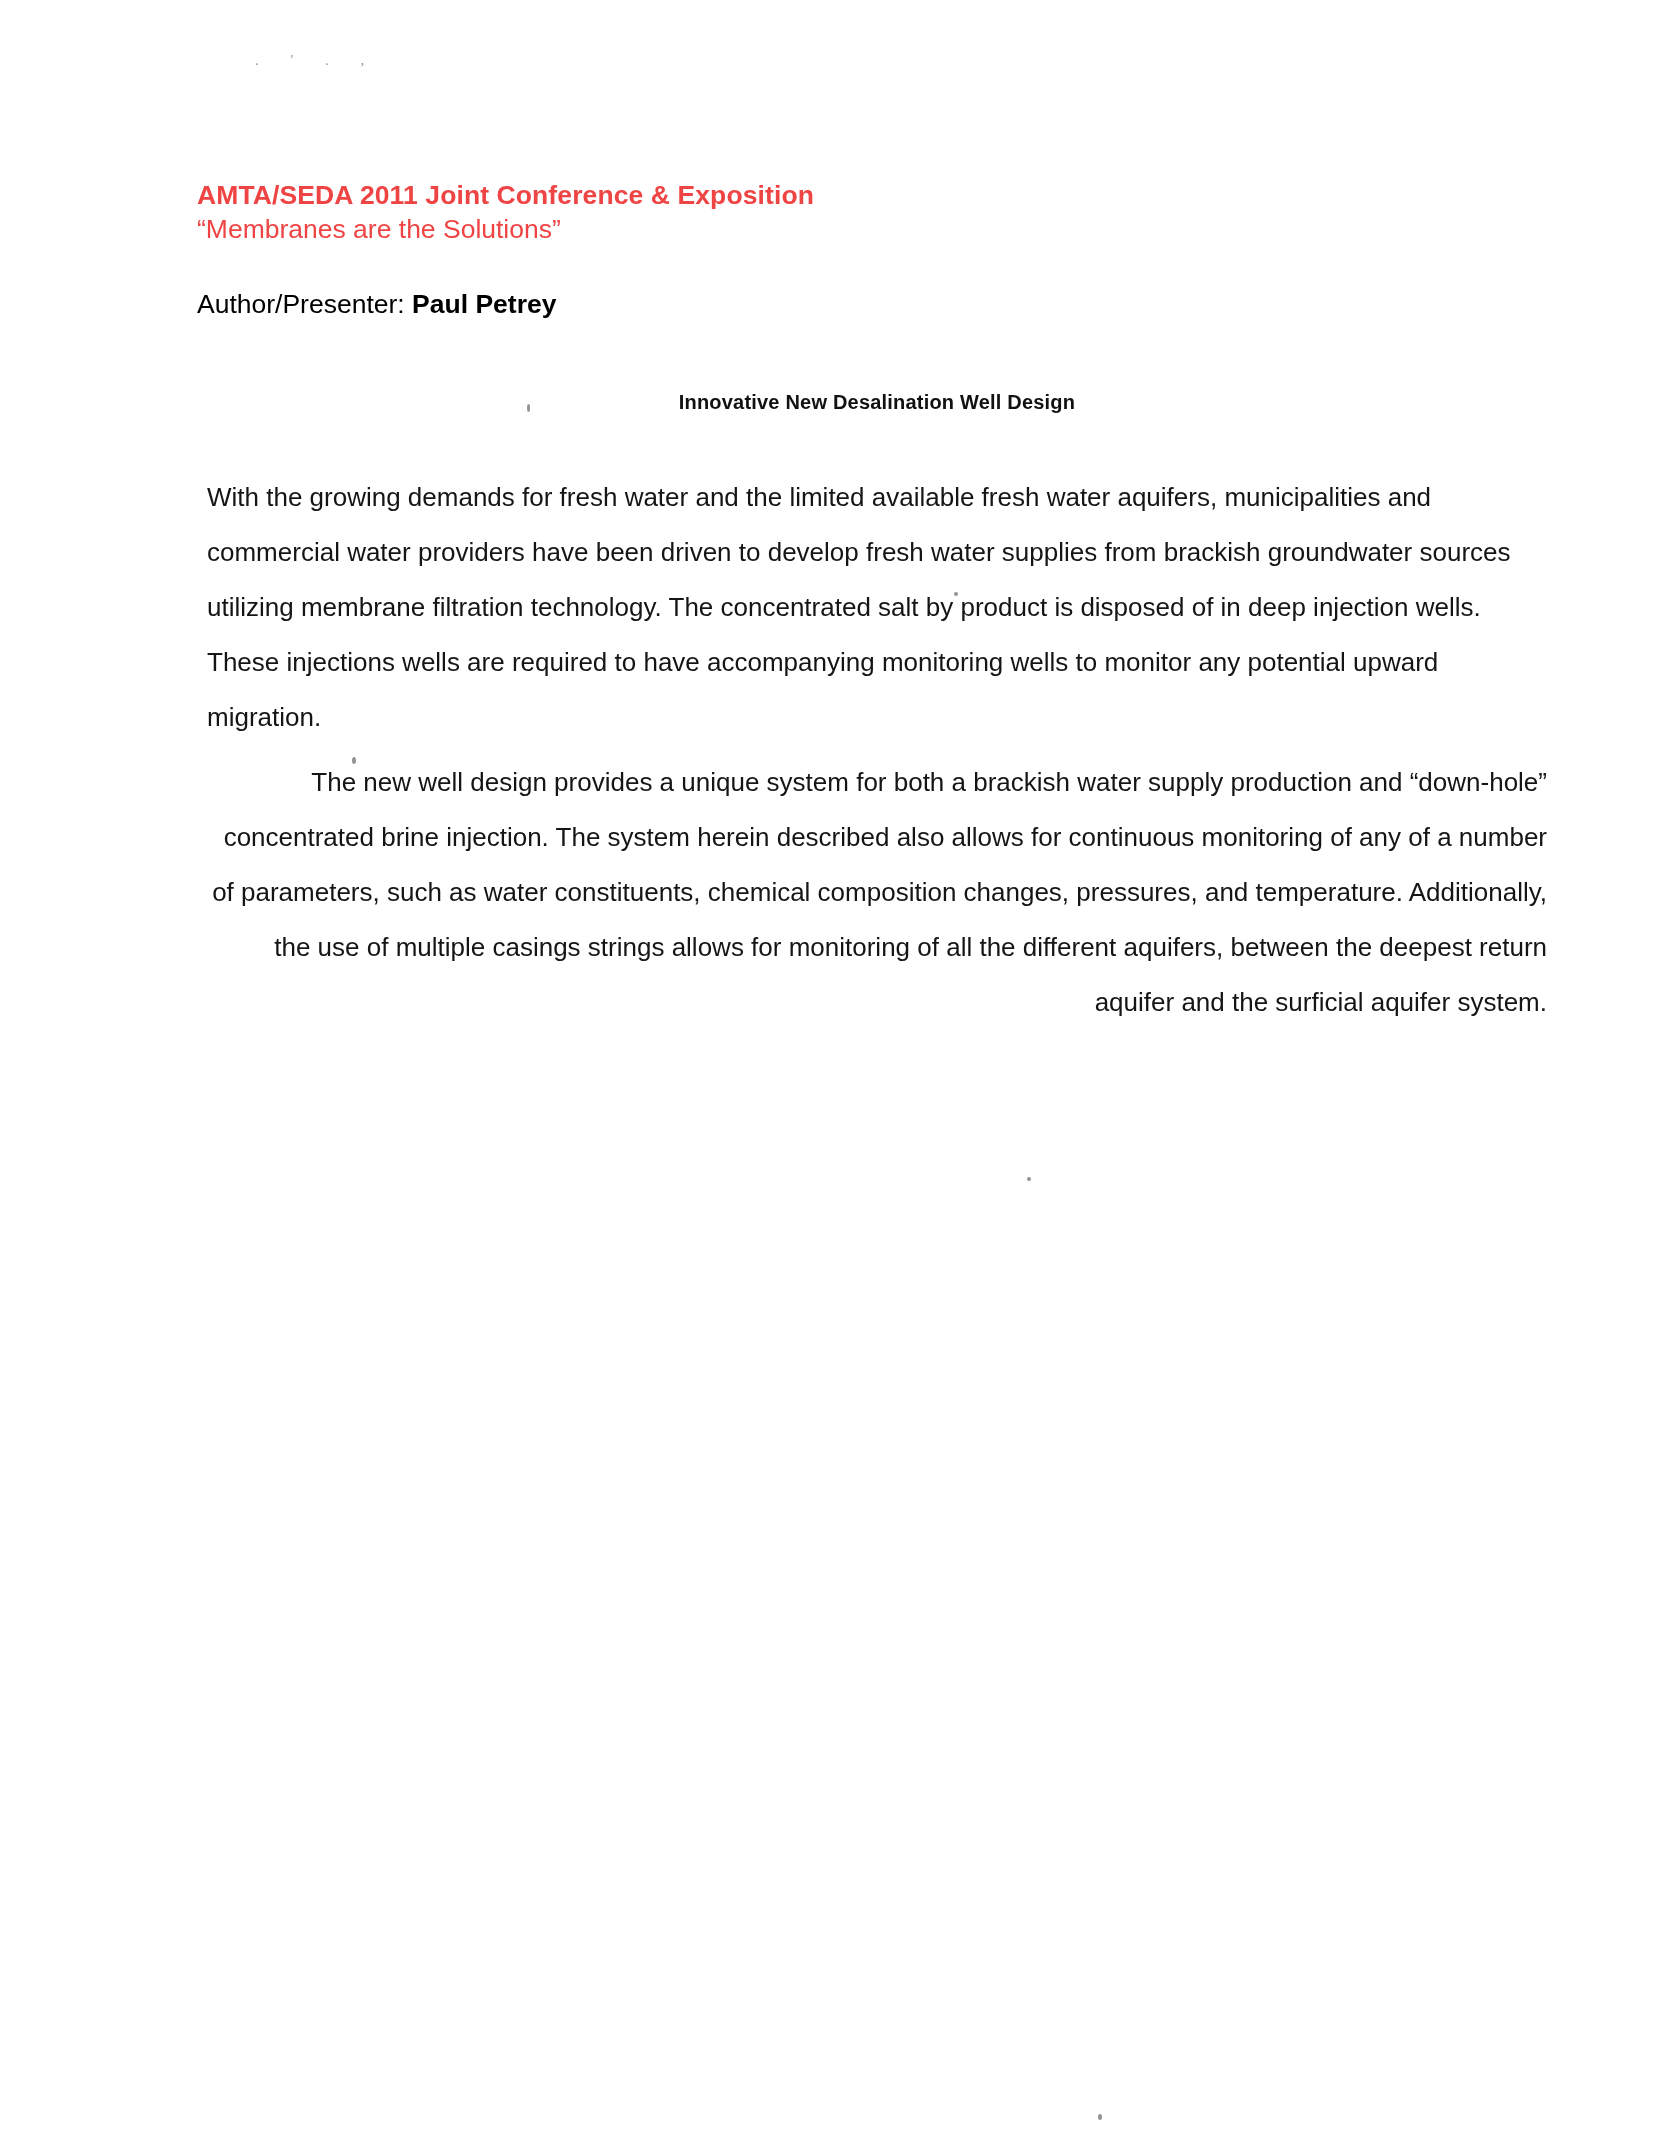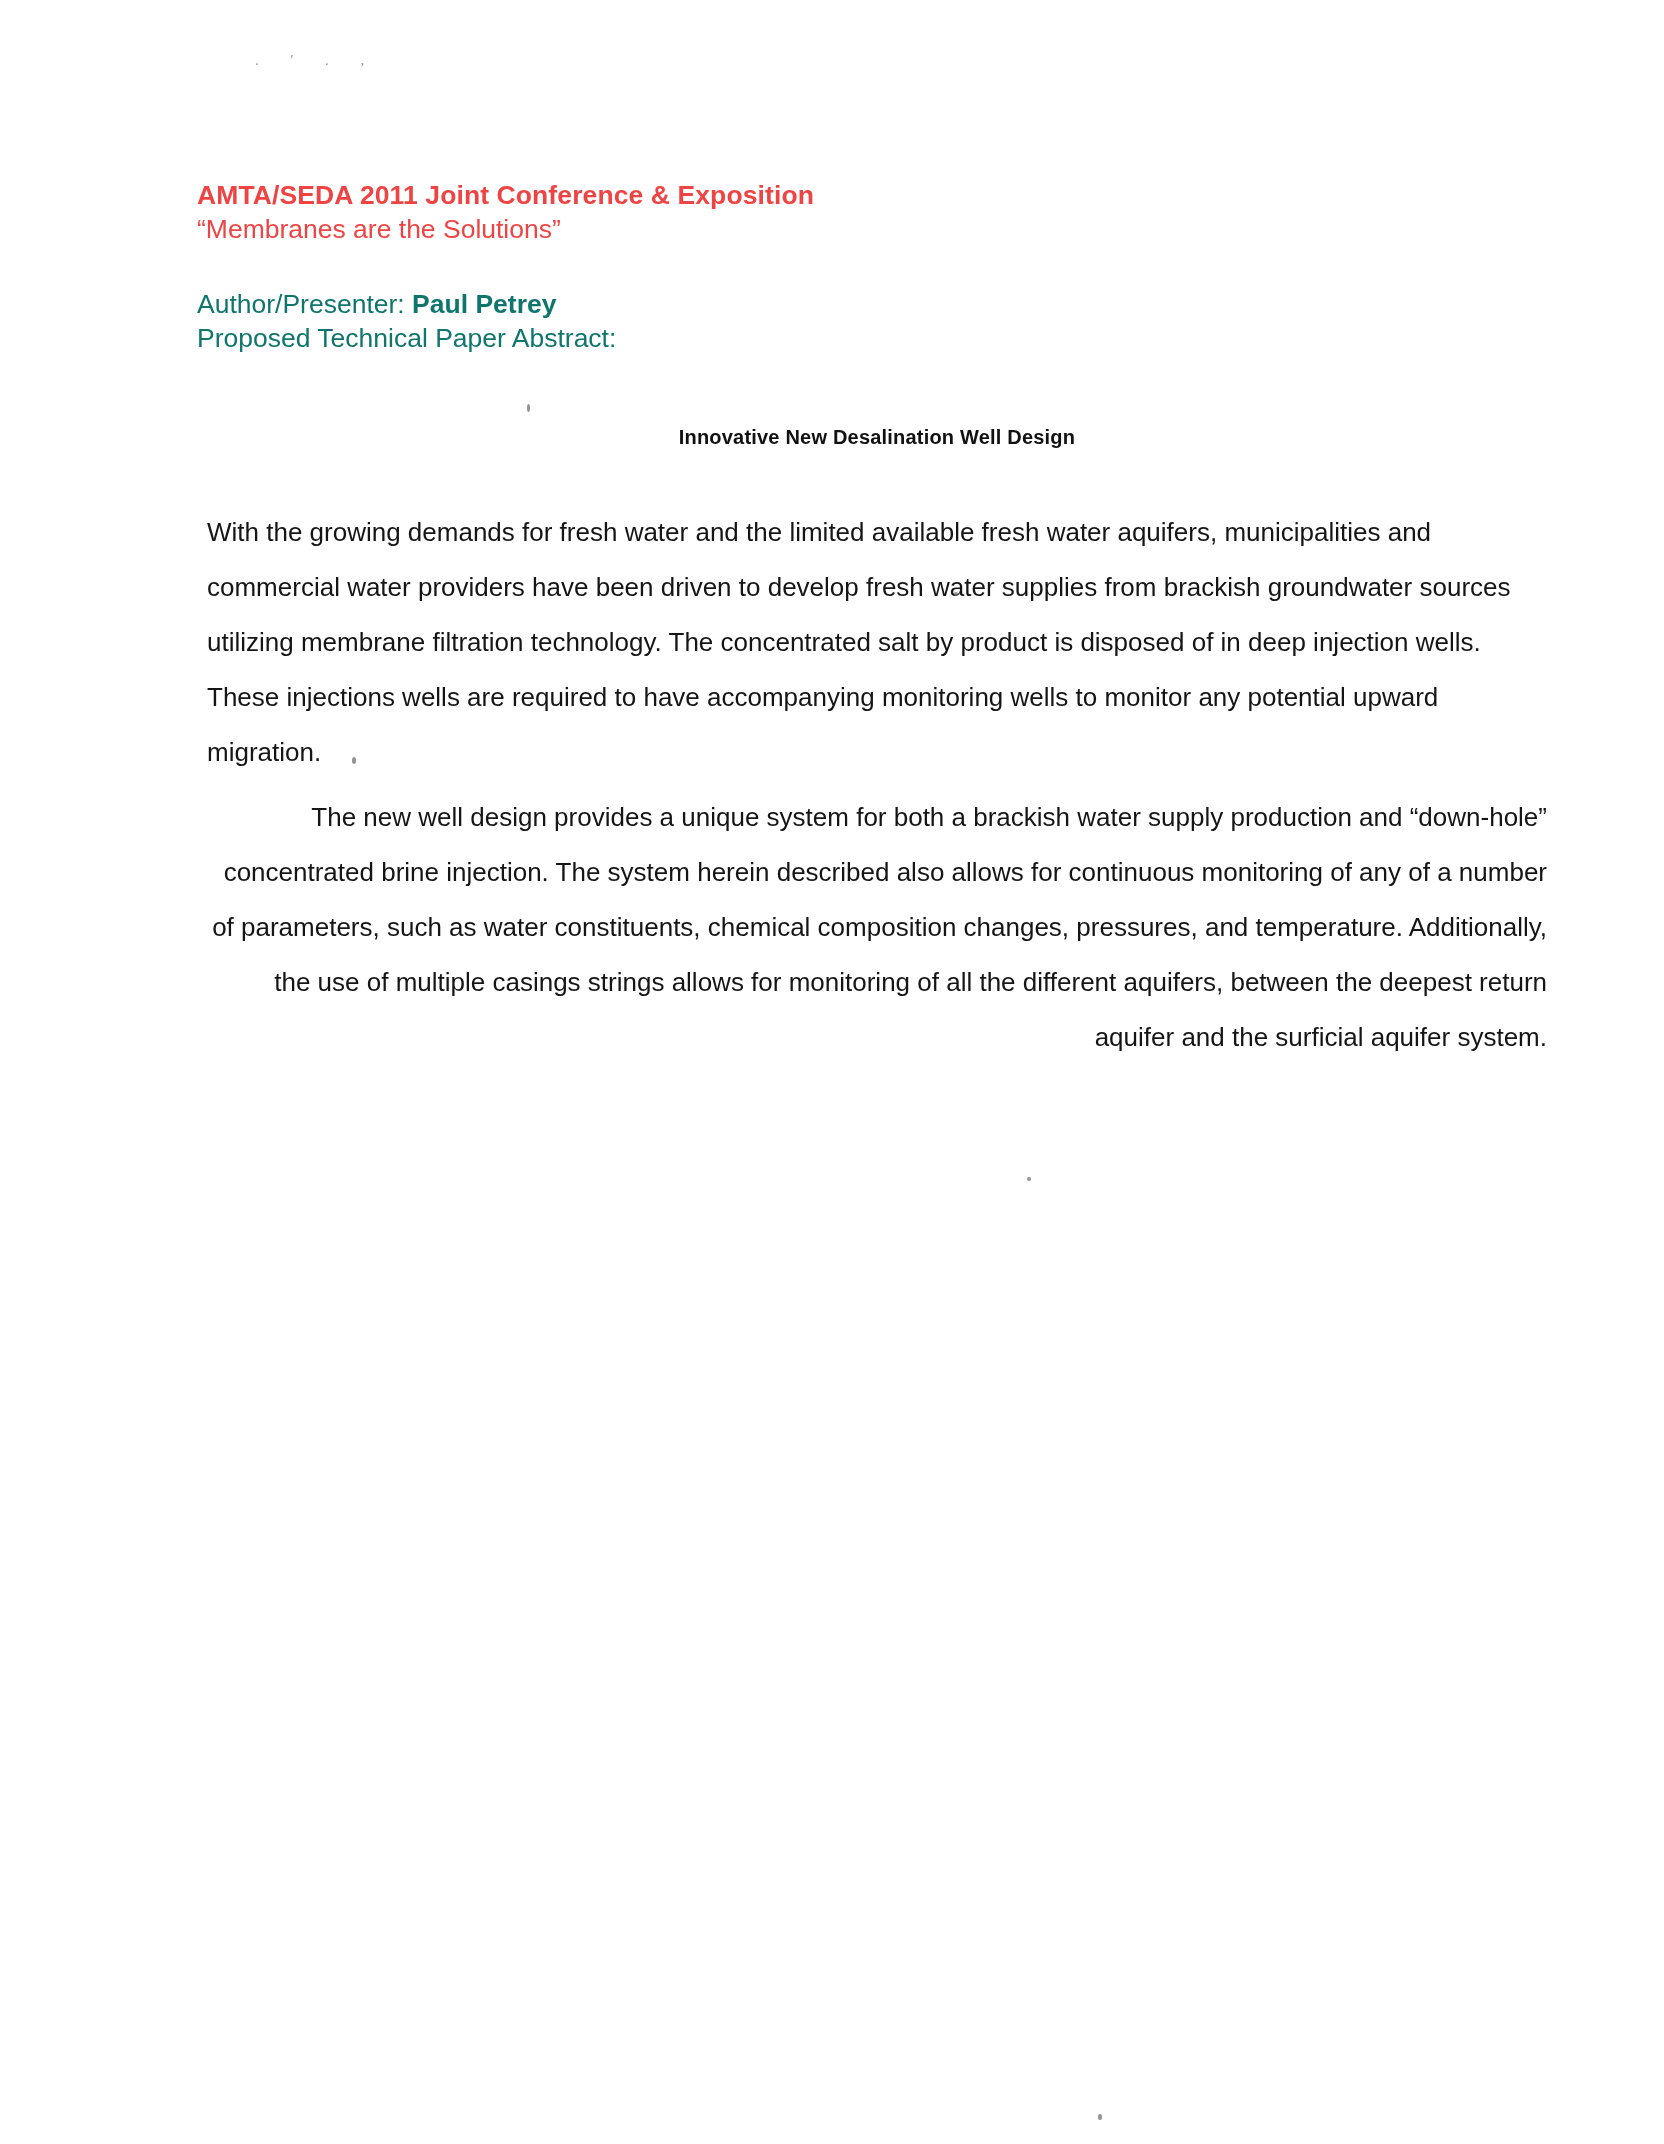--- a/index.html
+++ b/index.html
@@ -53,21 +53,21 @@
     letter-spacing: 0.1px;
   }
   .header-block .line {
     font-weight: normal;
   }
 
   .author-block {
     margin-top: 40px;
     font-size: 26.5px;
     line-height: 1.30;
-    color: #0f766e;
+    color: #000000;
   }
   .author-block .strong {
     font-weight: bold;
   }
 
   .doc-title {
     margin-top: 70px;
     text-align: center;
     font-size: 20px;
     font-weight: bold;
@@ -116,21 +116,20 @@
 
   <div class="content">
 
     <div class="header-block">
       <div class="line-bold">AMTA/SEDA 2011 Joint Conference &amp; Exposition</div>
       <div class="line">“Membranes are the Solutions”</div>
     </div>
 
     <div class="author-block">
       <div><span>Author/Presenter: </span><span class="strong">Paul Petrey</span></div>
-      <div>Proposed Technical Paper Abstract:</div>
     </div>
 
     <div class="doc-title">Innovative New Desalination Well Design</div>
 
     <div class="abstract">
       <p>With the growing demands for fresh water and the limited available fresh water aquifers, municipalities and commercial water providers have been driven to develop fresh water supplies from brackish groundwater sources utilizing membrane filtration technology. The concentrated salt by product is disposed of in deep injection wells. These injections wells are required to have accompanying monitoring wells to monitor any potential upward migration.</p>
       <p><span class="indent"></span><span>The new well design provides a unique system for both a brackish water supply production and “down-hole” concentrated brine injection.  The system herein described also allows for continuous monitoring of any of a number of parameters, such as water constituents, chemical composition changes, pressures, and temperature.  Additionally, the use of multiple casings strings allows for monitoring of all the different aquifers, between the deepest return aquifer and the surficial aquifer system.</span></p>
     </div>
 
   </div>

